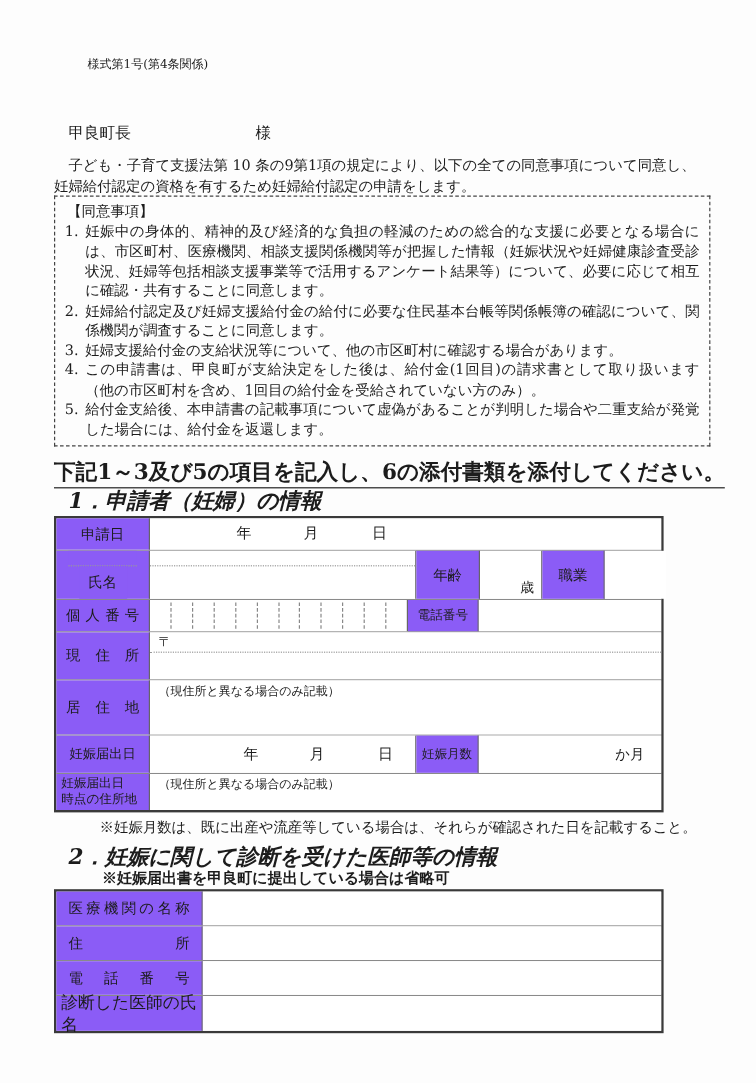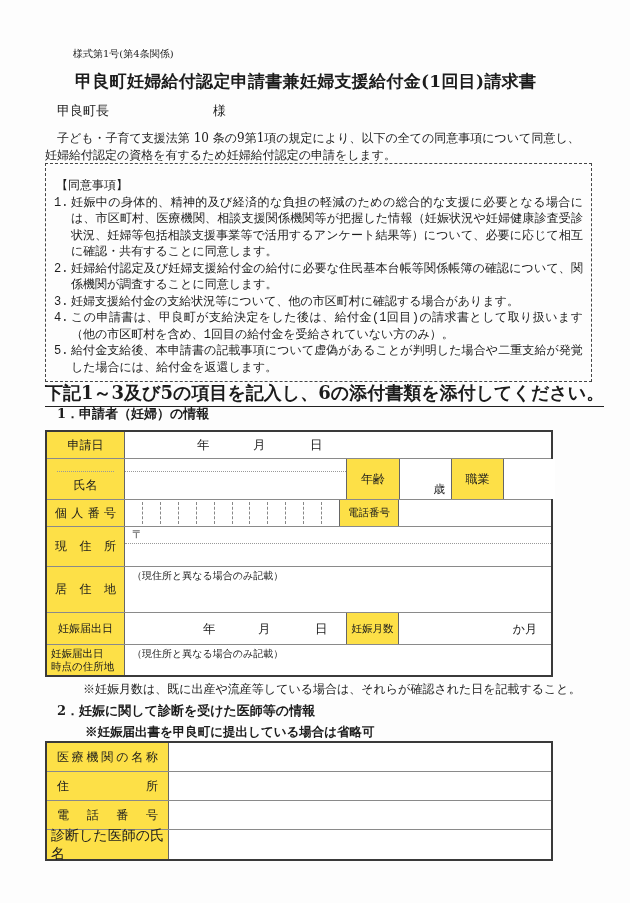--- a/index.html
+++ b/index.html
@@ -8,44 +8,44 @@
     font-family:"DejaVu Serif","Liberation Serif",serif;color:#1c1c1c;
   }
   .abs{position:absolute;}
   .form-number{left:57px;top:47px;font-size:10px;margin-left:16px;}
   .title{left:75px;top:70px;font-size:17px;font-weight:bold;letter-spacing:0.3px;}
   .addressee{left:57px;top:102px;font-size:13px;}
   .honorific{left:213px;top:102px;font-size:13px;}
   .intro{left:45px;top:130px;width:547px;font-size:12px;line-height:16.5px;text-align:justify;}
   .consent-box{
     left:45px;top:163px;width:547px;box-sizing:border-box;
-    border:1px dashed #444;padding:14px 8px 5px 8px;
-    font-size:12px;line-height:16.5px;font-family:Liberation Mono, monospace;
+    border:1px dashed #444;padding:4px 8px 5px 8px;
+    font-size:12px;line-height:16.5px;
   }
   .consent-heading{padding-left:2px;}
   .consent-item{display:flex;}
   .consent-item .num{width:17px;flex:0 0 17px;}
   .consent-item .ctext{flex:1;text-align:justify;}
   .instruction{
     left:45px;top:381px;font-size:18px;font-weight:600;
     border-bottom:1px solid #222;padding-bottom:1px;
   }
-  .sec-heading{font-size:13px;font-weight:bold;}
+  .sec-heading{font-size:18px;font-weight:bold;font-style:italic;}
   .sec1{left:57px;top:405px;}
   .sec2{left:57px;top:702px;}
   .note1{left:83px;top:681px;font-size:12px;}
   .note2{left:85px;top:724px;font-size:12.5px;font-weight:600;}
 
   
   .tbl{box-sizing:border-box;border:2px solid #3a3a3a;background:#fff;}
   .trow{display:flex;border-bottom:1px solid #8a8a8a;box-sizing:border-box;}
   .trow.last{border-bottom:none;}
   .cell{box-sizing:border-box;border-right:1px solid #666;position:relative;}
   .cell.endc{border-right:none;}
-  .lbl{background:#fde047;display:flex;align-items:center;}
+  .lbl{background:#8b5cf6;display:flex;align-items:center;}
   .lbl .jl{display:block;width:100%;text-align:justify;text-align-last:justify;padding:0 8px;font-size:12px;}
   .lbl .cl{display:block;width:100%;text-align:center;font-size:12px;}
   .lbl .cl.sm{font-size:10.5px;}
   .val{background:#ffffff;}
   .flex1{flex:1;}
   .w78{width:78px;flex:0 0 78px;}
   .w222{width:222px;flex:0 0 222px;}
   .w215{width:215px;flex:0 0 215px;}
   .w59{width:59px;flex:0 0 59px;}
   .w53{width:53px;flex:0 0 53px;}
@@ -66,21 +66,20 @@
   .cell-note{font-size:10px;padding:2px 0 0 7px;color:#1c1c1c;}
   .two-line{font-size:10.5px;line-height:13.5px;padding-left:4px;}
   .t2 .lbl .jl{padding:0 10px;font-family:Liberation Serif, serif;}
 </style>
 </head>
 <body>
 
 <div class="page">
 
   <div class="abs form-number">様式第1号(第4条関係)</div>
-  <div class="abs title">甲良町妊婦給付認定申請書兼妊婦支援給付金(1回目)請求書</div>
   <div class="abs addressee">甲良町長</div>
   <div class="abs honorific">様</div>
 
   <div class="abs intro">
     <div>　子ども・子育て支援法第 10 条の9第1項の規定により、以下の全ての同意事項について同意し、</div>
     <div>妊婦給付認定の資格を有するため妊婦給付認定の申請をします。</div>
   </div>
 
   <div class="abs consent-box">
     <div class="consent-heading">【同意事項】</div>

